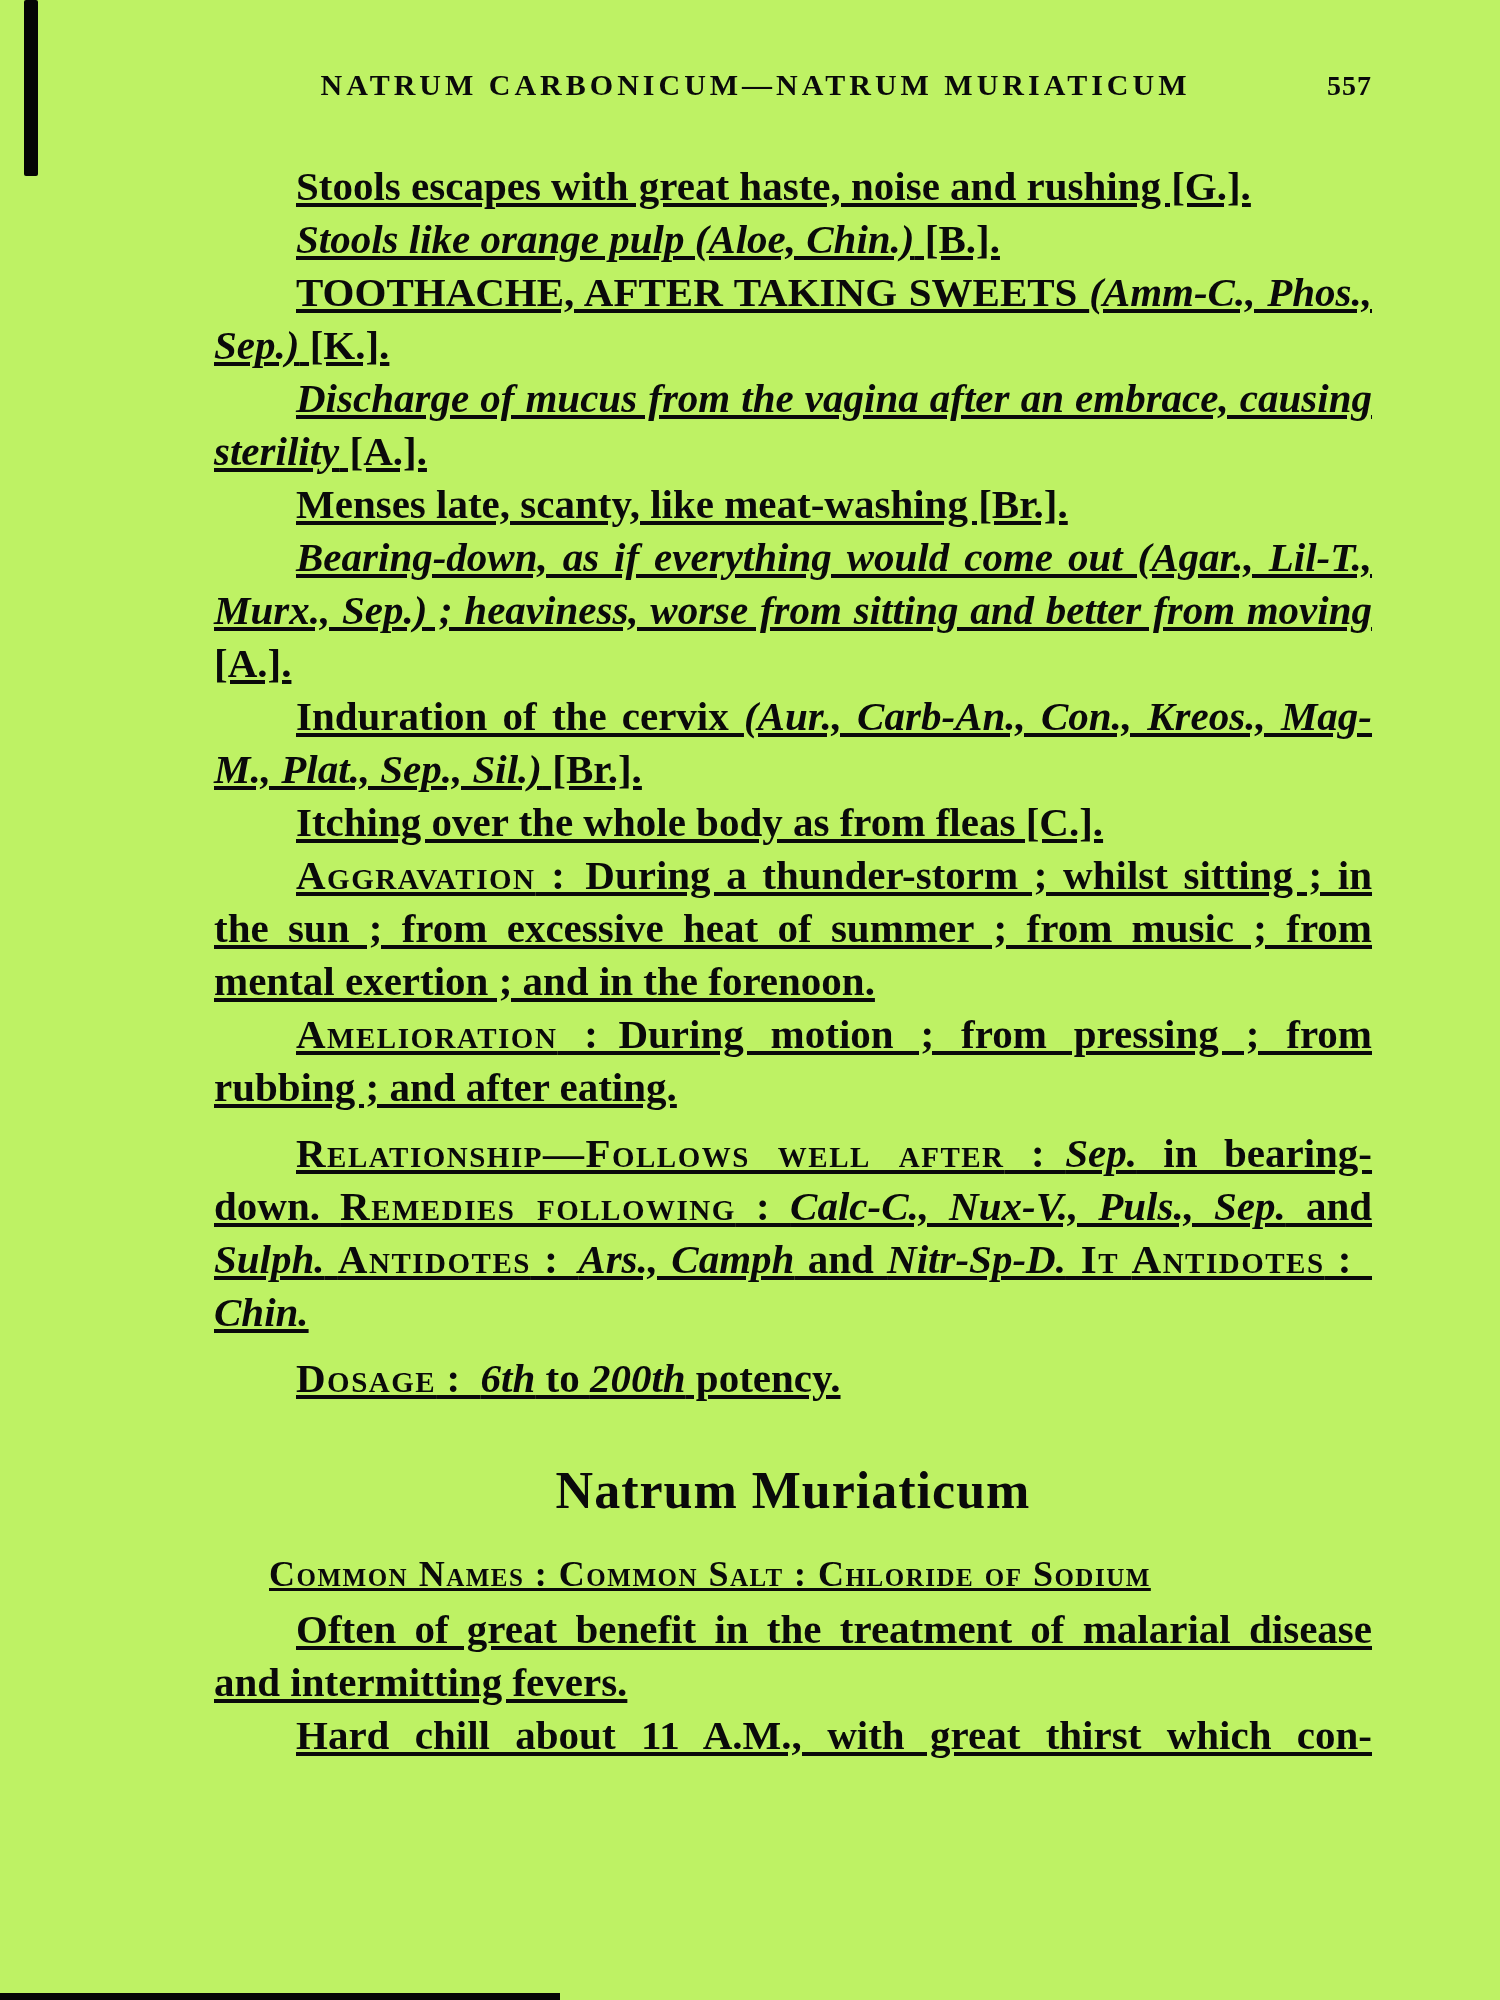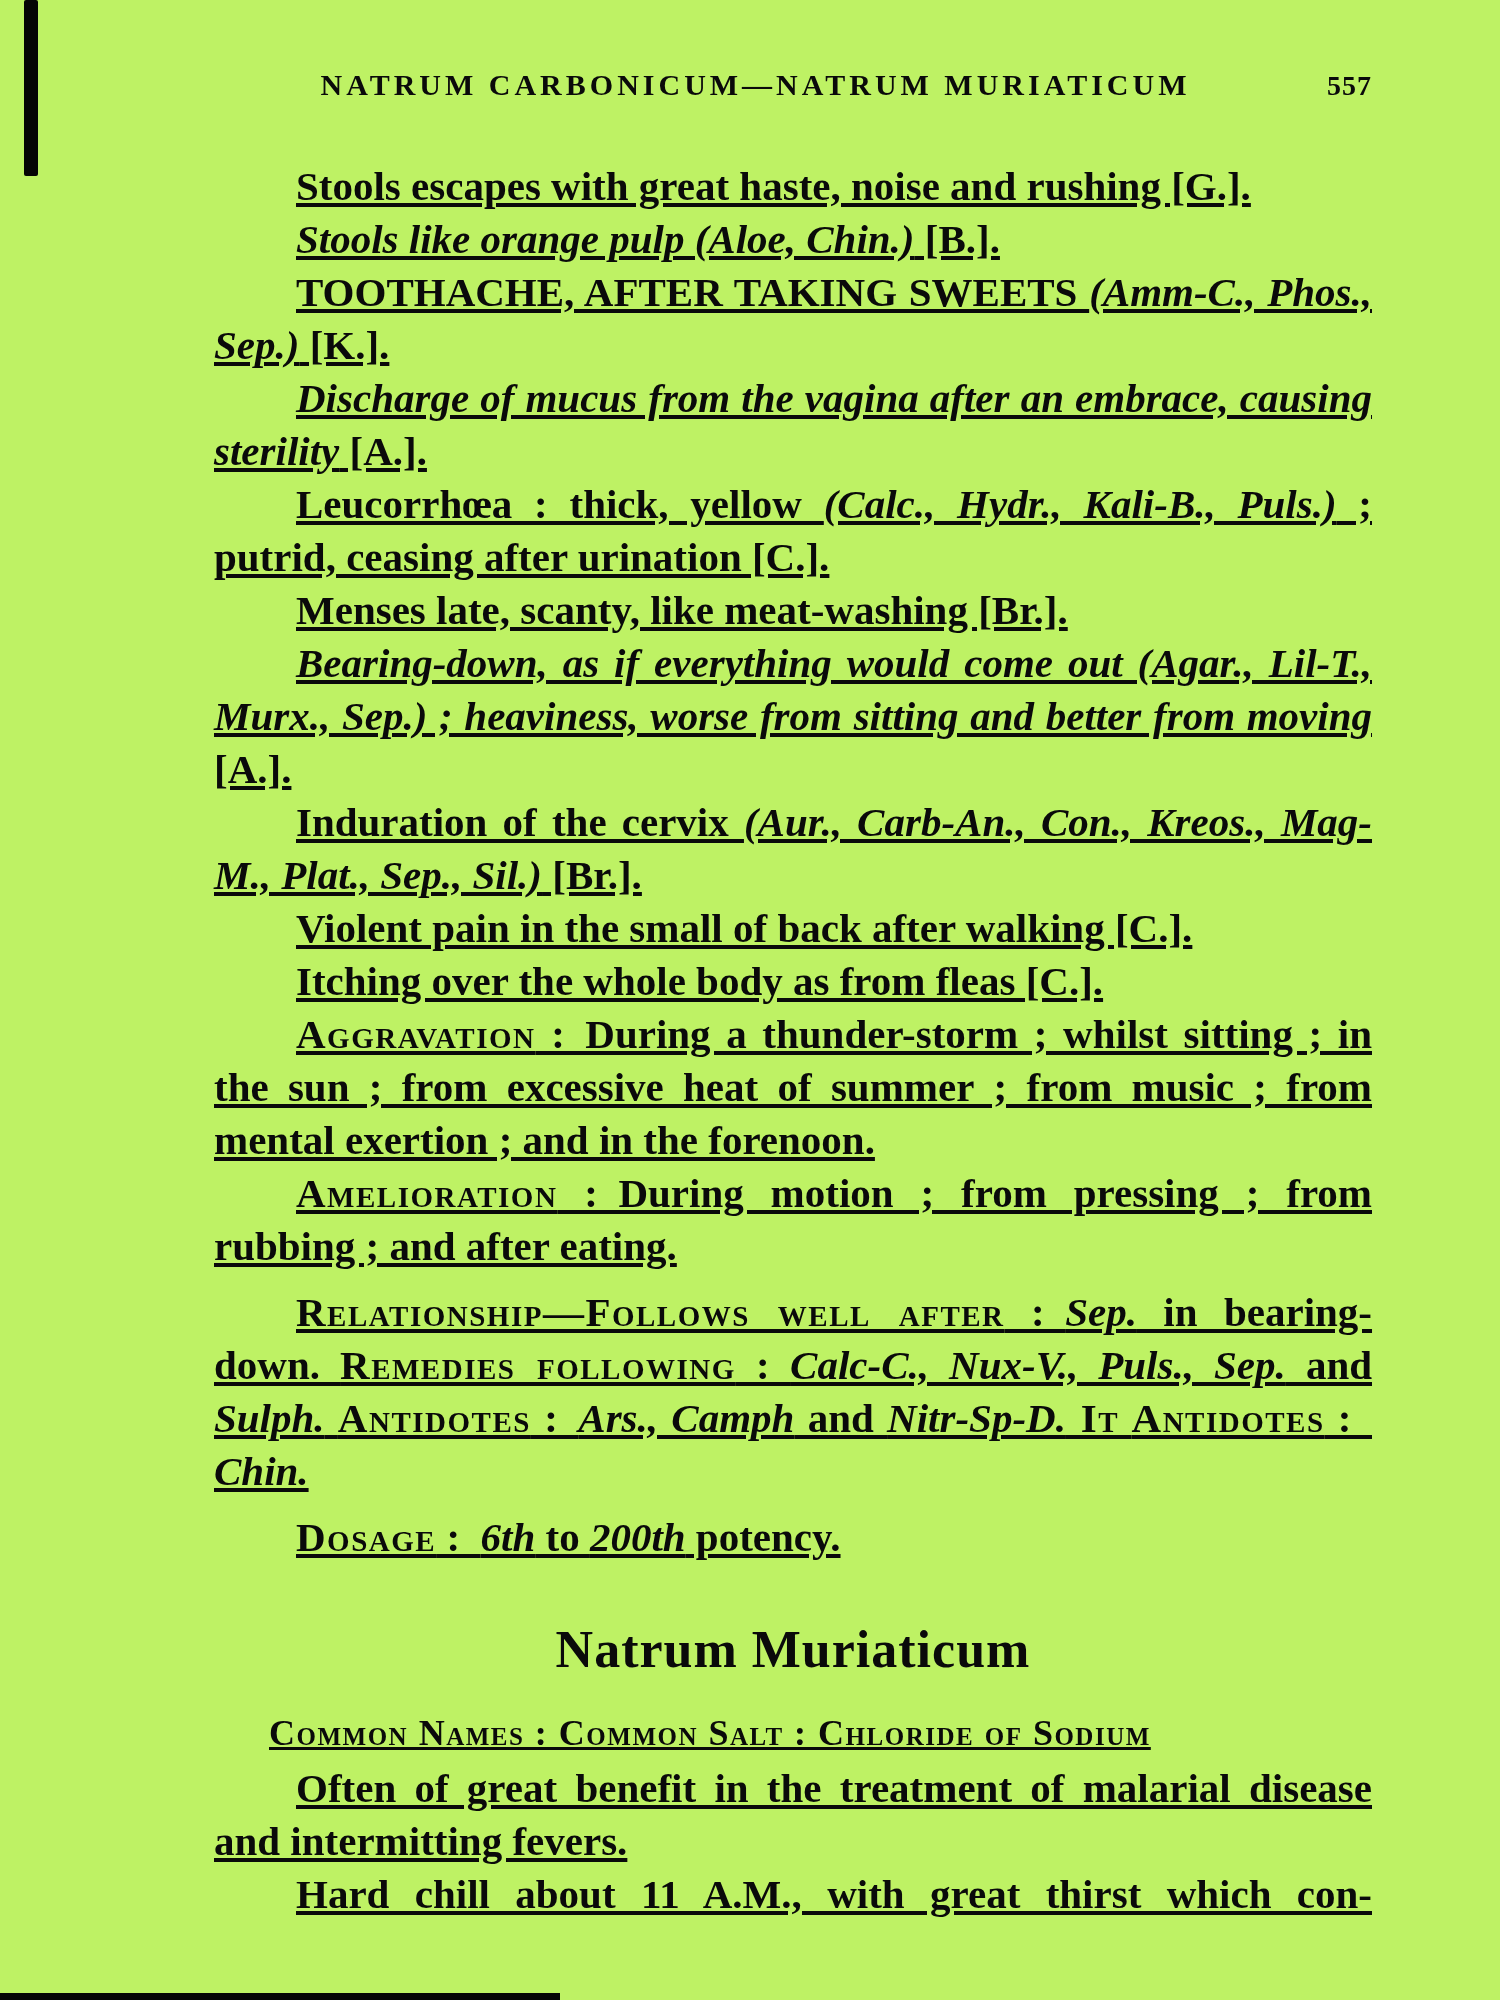--- a/index.html
+++ b/index.html
@@ -87,25 +87,23 @@
   <div class="running-head">
     <span class="running-title">NATRUM CARBONICUM—NATRUM MURIATICUM</span>
     <span class="pagenum">557</span>
   </div>
 
   <div class="content" id="content">
       <p class="para indent"><span>Stools escapes with great haste, noise and rushing [G.].</span></p>
       <p class="para indent"><span class="bi">Stools like orange pulp (Aloe, Chin.)</span><span> [B.].</span></p>
       <p class="para indent"><span>TOOTHACHE, AFTER TAKING SWEETS </span><span class="bi">(Amm-C., Phos., Sep.)</span><span> [K.].</span></p>
       <p class="para indent"><span class="bi">Discharge of mucus from the vagina after an embrace, causing sterility</span><span> [A.].</span></p>
-      <p class="para indent"><span>Leucorrhœa&nbsp;: thick, yellow </span><span class="bi">(Calc., Hydr., Kali-B., Puls.)</span><span>&nbsp;; putrid, ceasing after urination [C.].</span></p>
       <p class="para indent"><span>Menses late, scanty, like meat-washing [Br.].</span></p>
       <p class="para indent"><span class="bi">Bearing-down, as if everything would come out (Agar., Lil-T., Murx., Sep.)&nbsp;; heaviness, worse from sitting and better from moving</span><span> [A.].</span></p>
       <p class="para indent"><span>Induration of the cervix </span><span class="bi">(Aur., Carb-An., Con., Kreos., Mag-M., Plat., Sep., Sil.)</span><span> [Br.].</span></p>
-      <p class="para indent"><span>Violent pain in the small of back after walking [C.].</span></p>
       <p class="para indent"><span>Itching over the whole body as from fleas [C.].</span></p>
       <p class="para indent"><span class="sc">Aggravation</span><span>&nbsp;: During a thunder-storm&nbsp;; whilst sitting&nbsp;; in the sun&nbsp;; from excessive heat of summer&nbsp;; from music&nbsp;; from mental exertion&nbsp;; and in the forenoon.</span></p>
       <p class="para indent"><span class="sc">Amelioration</span><span>&nbsp;: During motion&nbsp;; from pressing&nbsp;; from rubbing&nbsp;; and after eating.</span></p>
       <p class="para indent gap-top"><span class="sc">Relationship—Follows well after</span><span>&nbsp;: </span><span class="bi">Sep.</span><span> in bearing-down. </span><span class="sc">Remedies following</span><span>&nbsp;: </span><span class="bi">Calc-C., Nux-V., Puls., Sep.</span><span> and </span><span class="bi">Sulph.</span><span> </span><span class="sc">Antidotes</span><span>&nbsp;: </span><span class="bi">Ars., Camph</span><span> and </span><span class="bi">Nitr-Sp-D.</span><span class="sc"> It </span><span class="sc">Antidotes</span><span>&nbsp;: </span><span class="bi">Chin.</span></p>
       <p class="para indent gap-top"><span class="sc">Dosage</span><span>&nbsp;: </span><span class="bi">6th</span><span> to </span><span class="bi">200th</span><span> potency.</span></p>
       <h2 class="section-heading">Natrum Muriaticum</h2>
       <p class="para names"><span class="sc">Common Names&nbsp;: Common Salt&nbsp;: Chloride of Sodium</span></p>
       <p class="para indent"><span>Often of great benefit in the treatment of malarial disease and intermitting fevers.</span></p>
       <p class="para indent jlast"><span>Hard chill about 11 A.M., with great thirst which con-</span></p>
     </div>

